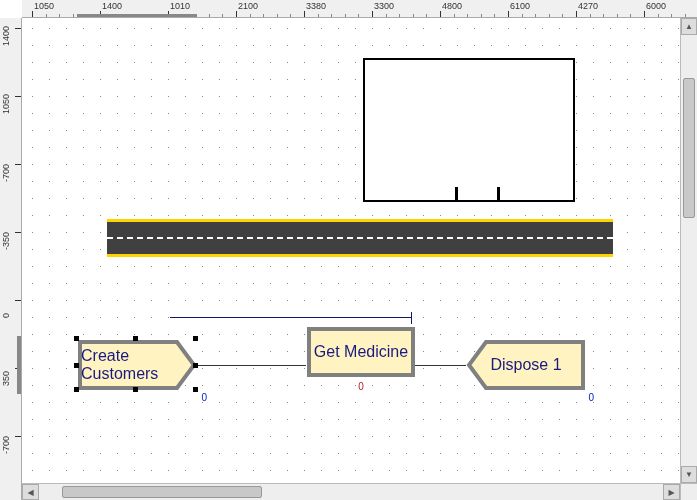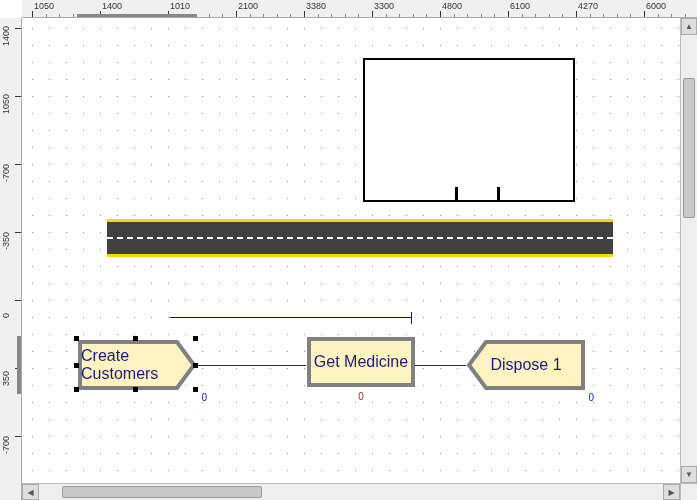--- a/index.html
+++ b/index.html
@@ -200,21 +200,21 @@
     <div class="sel-handle" style="left:116px; top:-3px;"></div>
     <div class="sel-handle" style="left:-3px; top:24px;"></div>
     <div class="sel-handle" style="left:116px; top:24px;"></div>
     <div class="sel-handle" style="left:-3px; top:48px;"></div>
     <div class="sel-handle" style="left:56px; top:48px;"></div>
     <div class="sel-handle" style="left:116px; top:48px;"></div>
   </div>
 
   <div class="connector" style="left:173px; top:347px; width:111px;"></div>
 
-  <div class="node" style="left:284px; top:318px; width:110px; height:52px;">
+  <div class="node" style="left:284px; top:308px; width:110px; height:52px;">
     <svg width="110" height="52" viewBox="0 0 110 52">
       <rect x="3" y="3" width="104" height="46" fill="#fff3c2" stroke="#808080" stroke-width="4"></rect>
     </svg>
     <div class="node-label">Get Medicine</div>
     <div class="node-count count-red" style="left:50%; transform:translateX(-50%); bottom:-14px;">0</div>
   </div>
 
   <div class="connector" style="left:393px; top:347px; width:51px;"></div>
 
   <div class="node" style="left:444px; top:321px; width:120px; height:52px;">

